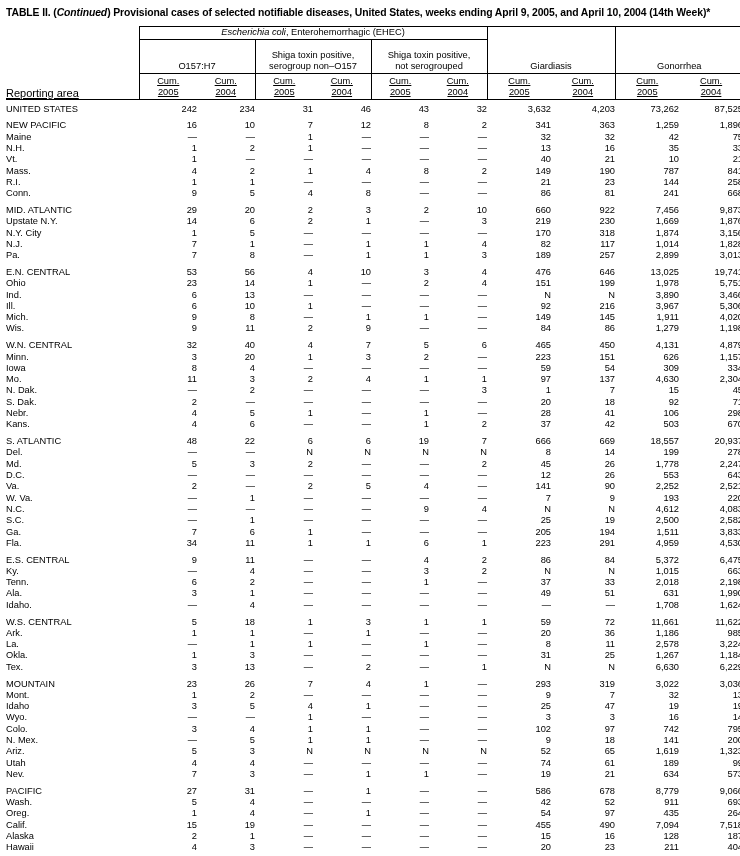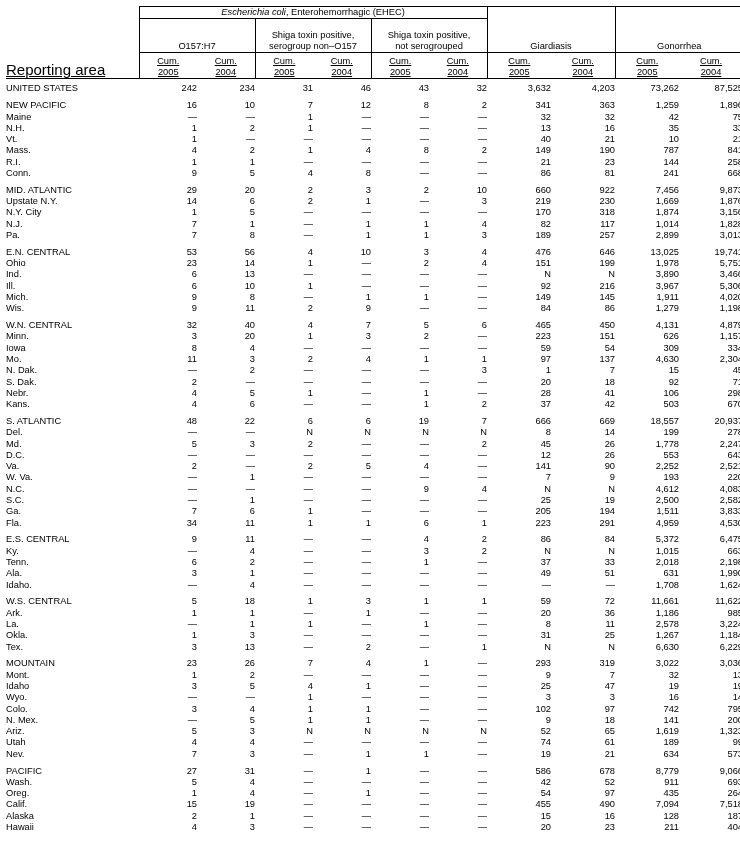--- a/index.html
+++ b/index.html
@@ -47,21 +47,21 @@
   .hdr-grp { font-weight: normal; }
   .hdr-grp .ital { font-style: italic; }
   .bb { border-bottom: 1.1px solid #000; }
   .bt { border-top: 1.1px solid #000; }
   .bl { border-left: 1.1px solid #000; }
   .br { border-right: 1.1px solid #000; margin-top: 16px; }
   .heavy-bottom { border-bottom: 1.6px solid #000; text-decoration: underline; }
 
   .reparea {
     text-align: left;
-    font-size: 15px;
+    font-size: 11px;
     padding-left: 2px;
     padding-bottom: 2px;
     vertical-align: bottom;
     margin-left: 28px;
   }
 
   
   td.area {
     text-align: left;
     padding-left: 2px;
@@ -79,20 +79,23 @@
     white-space: nowrap;
   }
   tr.spacer td { height: 5.5px; line-height: 5.5px; font-size: 1px; padding: 0; }
   tr.us td { padding-top: 4px; }
 </style>
 </head>
 <body>
 
 <div class="page">
 
+  <div class="title">
+    <b><span>TABLE II. (</span><span class="ital">Continued</span><span>) Provisional cases of selected notifiable diseases, United States, weeks ending April 9, 2005, and April 10, 2004 (14th Week)*</span></b>
+  </div>
 
   <table class="tbl">
     <colgroup>
       <col style="width:133px">
       <col style="width:58px">
         <col style="width:58px">
       <col style="width:58px">
         <col style="width:58px">
       <col style="width:58px">
         <col style="width:58px">

